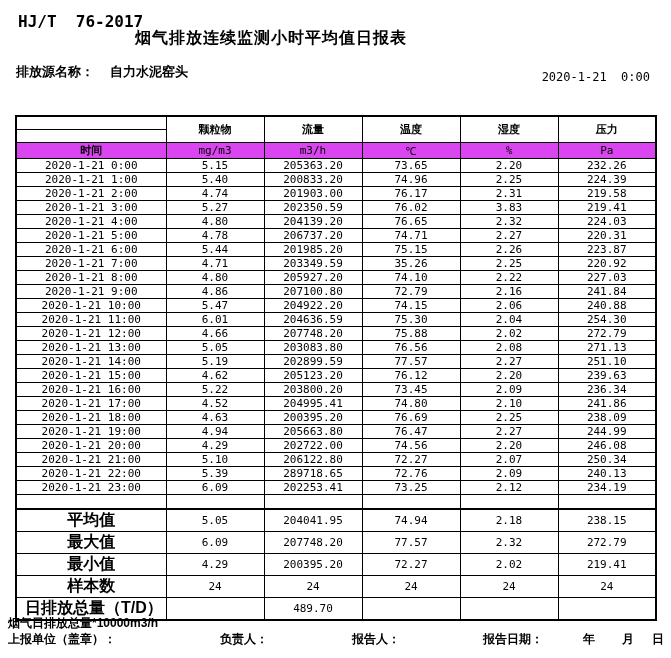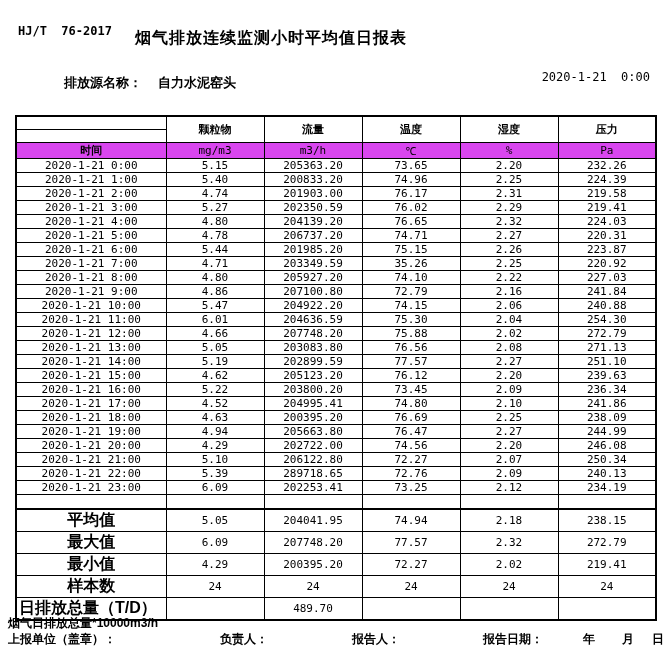--- a/index.html
+++ b/index.html
@@ -1,31 +1,31 @@
 <!DOCTYPE html>
 <html><head>
 <meta charset="utf-8">
 <style>
   * { margin:0; padding:0; box-sizing:border-box; }
   html,body { width:671px; height:658px; background:#ffffff; overflow:hidden; }
   body { font-family:"Liberation Sans", sans-serif; color:#000; position:relative; }
 
   .std-code {
-    position:absolute; left:18px; top:24px;
+    position:absolute; left:18px; top:12px;
     font-family:"DejaVu Sans Mono", monospace;
-    font-size:12px; font-weight:bold; white-space:pre;
+    font-size:16px; font-weight:bold; white-space:pre;
   }
   .report-title {
     position:absolute; left:0; top:28px; width:542px;
     text-align:center; font-size:16px; font-weight:bold;
     letter-spacing:1px;
   }
   .source-row {
-    position:absolute; left:16px; top:74px;
-    font-size:13px; font-weight:bold;margin-left:48px;
+    position:absolute; left:16px; top:63px;
+    font-size:13px; font-weight:bold;
   }
   .source-name { margin-left:16px; }
   .report-datetime {
     position:absolute; right:21px; top:70px;
     font-family:"DejaVu Sans Mono", monospace;
     font-size:12px; white-space:pre;
   }
 
   table.report {
     position:absolute; left:15px; top:115px;
@@ -46,21 +46,21 @@
   tr.unit-row td { height:15px; background:#d946ef; }
   td.time-head { font-size:12px; font-weight:bold; }
   td.unit-cell { font-family:"DejaVu Sans Mono", monospace; font-size:10px; }
 
   tr.data-row td { height:13.8px; font-family:"DejaVu Sans Mono", monospace; font-size:11px; }
   tr.empty-row td { height:15px; }
 
   tr.sum-row td { height:13.2px; font-family:"DejaVu Sans Mono", monospace; font-size:11px; }
   tr.sum-row td.sum-label { font-family:"Liberation Sans", sans-serif; font-size:16px; font-weight:bold; }
   tr.sum-row.thick-top td { border-top:2px solid #000; }
-  td.sum-label.left { text-align:left; padding-left:2px; }
+  td.sum-label.left { text-align:left; padding-left:8px; }
 
   .foot-note {
     position:absolute; left:8px; top:615px;
     font-size:12px; font-weight:bold;
   }
   .foot-sign {
     position:absolute; left:8px; top:631px; width:663px;
     font-size:12px; font-weight:bold; white-space:nowrap;
   }
   .foot-sign span { position:absolute; top:0; }
@@ -135,21 +135,21 @@
         <td>201903.00</td>
         <td>76.17</td>
         <td>2.31</td>
         <td>219.58</td>
       </tr>
       <tr class="data-row">
         <td>2020-1-21  3:00</td>
         <td>5.27</td>
         <td>202350.59</td>
         <td>76.02</td>
-        <td>2.29</td>
+        <td>3.83</td>
         <td>219.41</td>
       </tr>
       <tr class="data-row">
         <td>2020-1-21  4:00</td>
         <td>4.80</td>
         <td>204139.20</td>
         <td>76.65</td>
         <td>2.32</td>
         <td>224.03</td>
       </tr>

